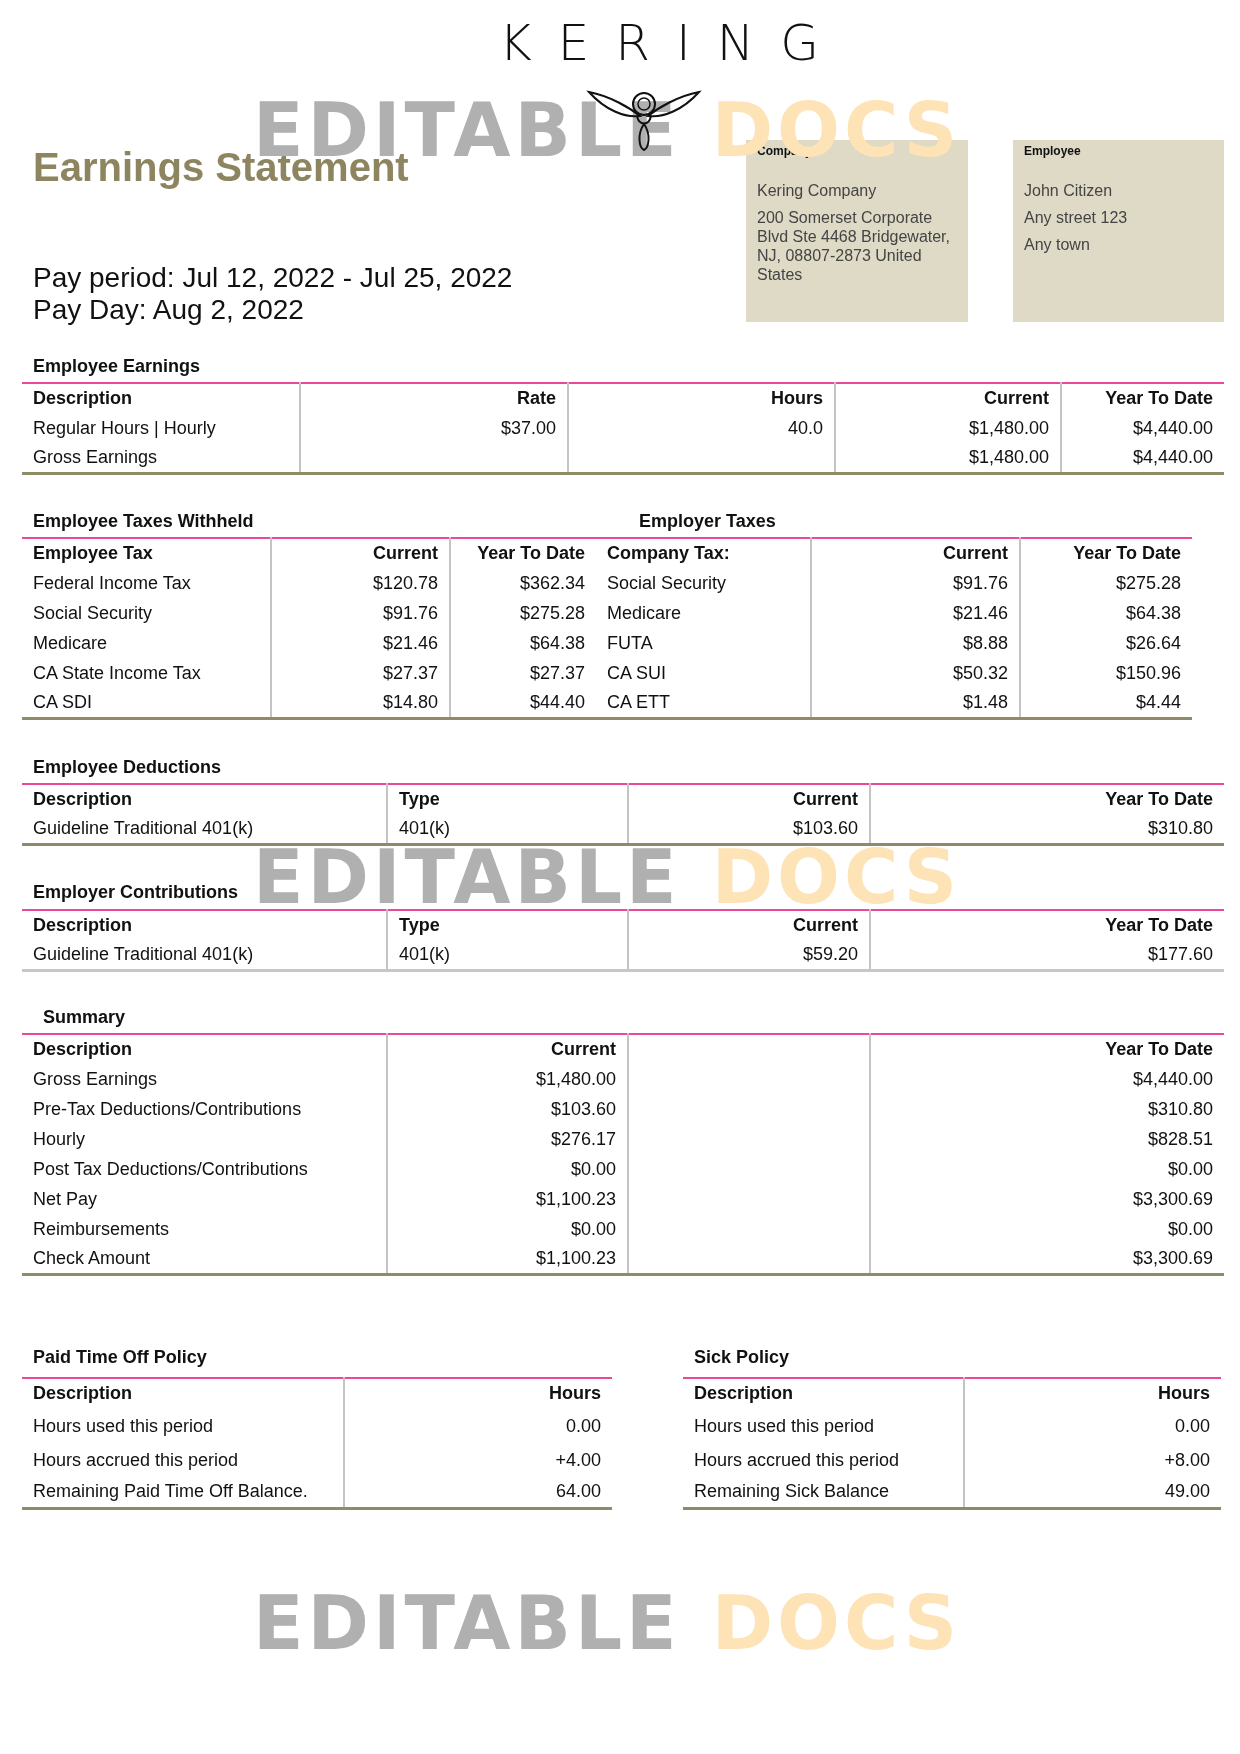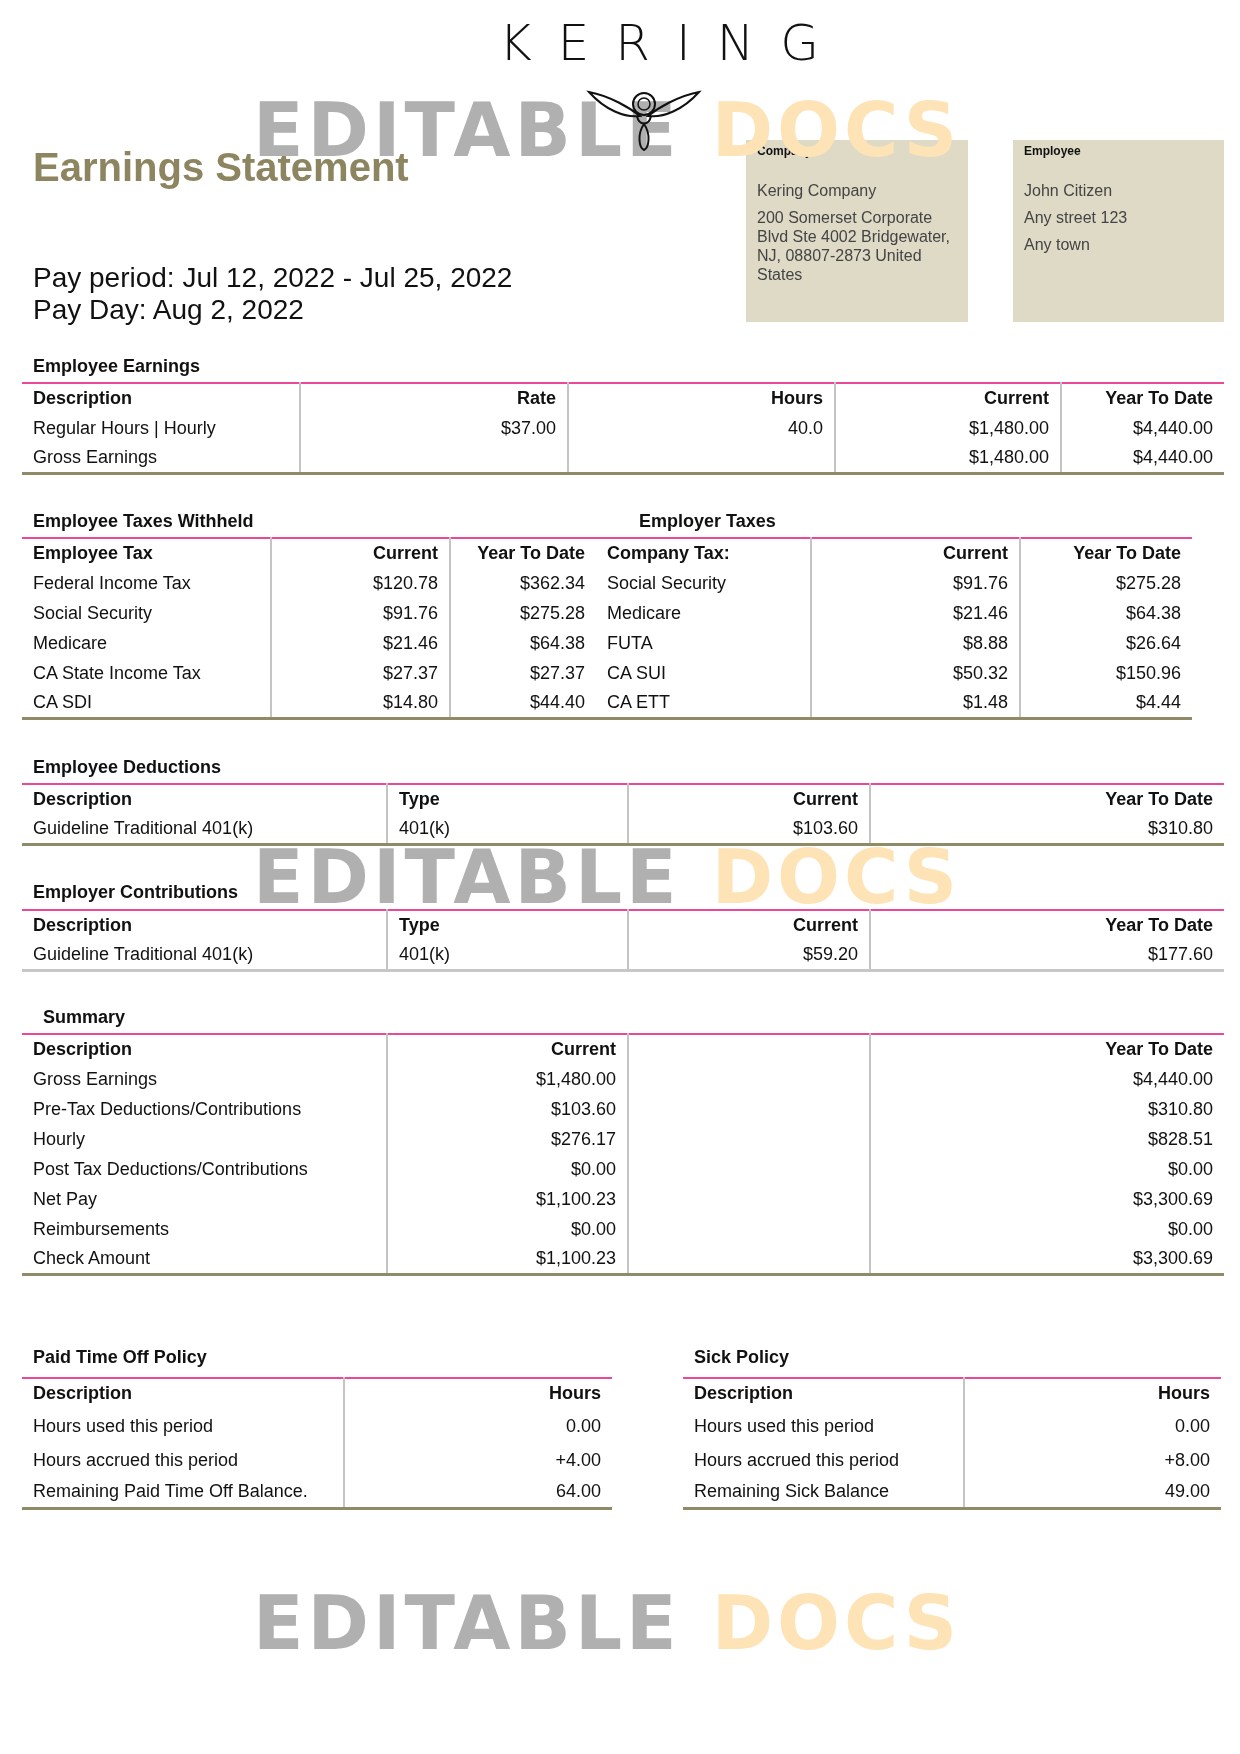--- a/index.html
+++ b/index.html
@@ -57,21 +57,21 @@
   <span class="g">EDITABLE</span><span class="o">DOCS</span>
 </div>
 
 <div class="abs title">Earnings Statement</div>
 <div class="abs pay-line" style="top:262px;">Pay period: Jul 12, 2022 - Jul 25, 2022</div>
 <div class="abs pay-line" style="top:294px;">Pay Day: Aug 2, 2022</div>
 
 <div class="abs infobox" style="left:746px; width:222px;">
   <div class="hd">Company</div>
   <div class="ln">Kering Company</div>
-  <div class="ln">200 Somerset Corporate Blvd Ste 4002 Bridgewater, NJ, 08807-2873 United States</div>
+  <div class="ln">200 Somerset Corporate Blvd Ste 4468 Bridgewater, NJ, 08807-2873 United States</div>
 </div>
 
 <div class="abs infobox" style="left:1013px; width:211px;">
   <div class="hd">Employee</div>
   <div class="ln">John Citizen</div>
   <div class="ln">Any street 123</div>
   <div class="ln">Any town</div>
 </div>
 
 <div class="abs sec-title" style="left:33px; top:356px;">Employee Earnings</div>

